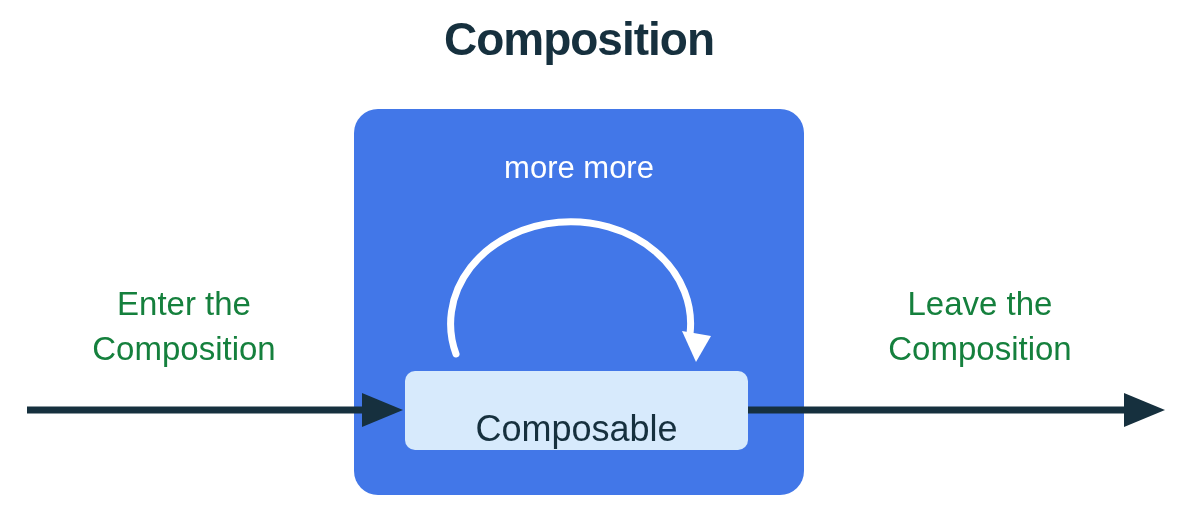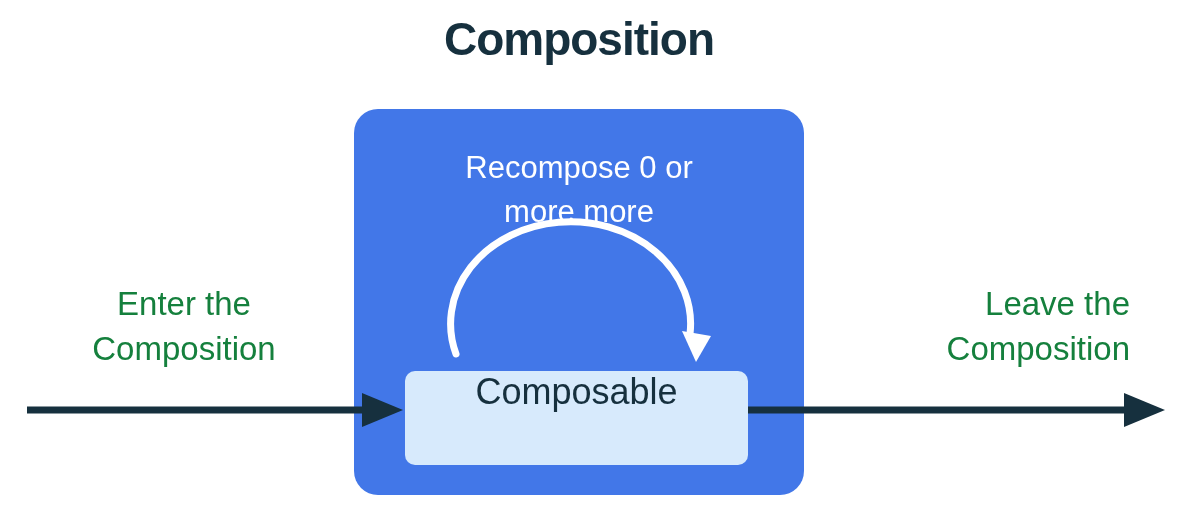--- a/index.html
+++ b/index.html
@@ -32,56 +32,55 @@
     position: absolute;
     left: 354px; top: 146px; width: 450px;
     text-align: center;
     font-size: 31px;
     line-height: 44px;
     color: #FFFFFF;
   }
   .composable {
     position: absolute;
     left: 405px; top: 371px;
-    width: 343px; height: 94px;
+    width: 343px; height: 79px;
     background: #D7EAFC;
     border-radius: 10px;
     display: flex;
-    align-items: flex-start;
+    align-items: flex-end;
     justify-content: center;
     font-size: 36px;
     color: #16303E;
   }
   .side-label {
     position: absolute;
     top: 281px; width: 300px;
     text-align: center;
     font-size: 33px;
     line-height: 45px;
     color: #15803d;
   }
   .side-label.enter { left: 34px; }
-  .side-label.leave { left: 830px; text-align: right; }
+  .side-label.leave { left: 830px; }
   svg.overlay {
     position: absolute;
     left: 0; top: 0;
     width: 1191px; height: 512px;
   }
 </style>
 </head>
 <body>
 
 <div class="canvas">
 
   <div class="title">Composition</div>
 
   <div class="comp-box"></div>
 
   <div class="recompose">
-    <div>Recompose 0 or</div>
     <div>more more</div>
   </div>
 
   <div class="composable">
     <span>Composable</span>
   </div>
 
   <div class="side-label enter">
     <div>Enter the</div>
     <div>Composition</div>

